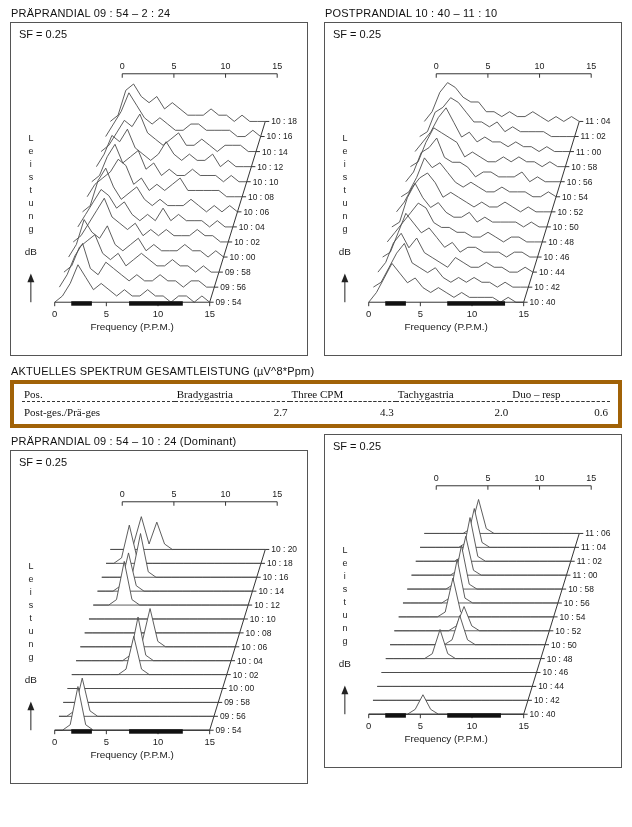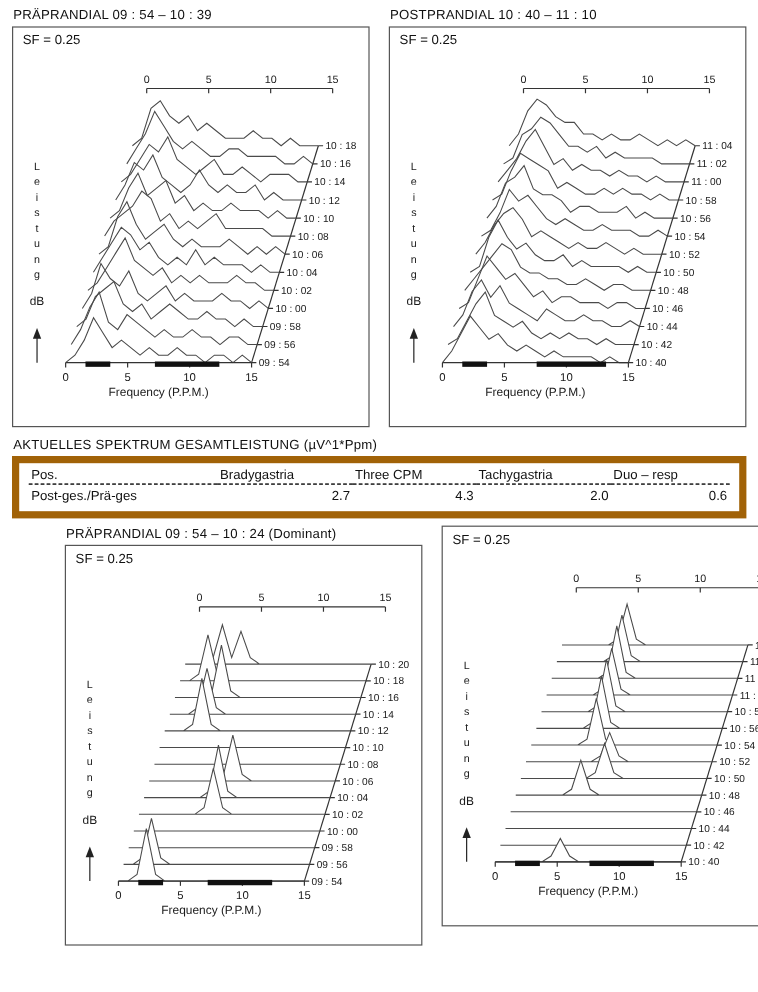--- a/index.html
+++ b/index.html
@@ -5,39 +5,39 @@
   html,body{margin:0;padding:0;background:#fff;}
   body{width:632px;height:827px;font-family:"Liberation Sans",sans-serif;color:#111;}
   .wrap{padding:6px 10px 4px;}
   .row{display:flex;gap:16px;}
   .colw{width:298px;}
   .chart-title{font-size:11px;margin:1px 0 3px 1px;letter-spacing:.2px;white-space:nowrap;}
   .panel{position:relative;border:1px solid #555;height:332px;background:#fff;}
   .sf{position:absolute;top:5px;left:8px;font-size:11px;}
   .panel svg{display:block;width:296px;height:330px;}
   .tablesec{margin:9px 0 6px;}
-  .tablebox{border:6px solid #a16207;padding:2px 8px 5px;margin-top:3px;}
+  .tablebox{border:4px solid #a16207;padding:2px 8px 5px;margin-top:3px;font-family:Liberation Serif, serif;}
   table{width:100%;border-collapse:collapse;font-size:11px;}
   th,td{padding:2px 2px 1px;font-weight:normal;}
   th{text-align:left;border-bottom:1px dashed #333;}
   th:first-child{text-align:left;}
   td{text-align:right;}
   td:first-child{text-align:left;}
   tbody tr:first-child td{padding-top:4px;}
-  .bottomrow{margin-top:4px;margin-left:44px;}
+  .bottomrow{margin-top:4px;}
   text{font-family:"Liberation Sans",sans-serif;}
 </style>
 </head>
 <body>
 
 <div class="wrap">
 
   <div class="row">
     <div class="colw">
-      <div class="chart-title">PRÄPRANDIAL 09 : 54 – 10 : 39</div>
+      <div class="chart-title">PRÄPRANDIAL 09 : 54 – 2 : 24</div>
       <div class="panel">
         <div class="sf">SF = 0.25</div>
         <svg viewBox="0 0 298 330">
             <g>
               <line x1="112" y1="50" x2="268" y2="50" stroke="#333" stroke-width="1"></line>
               <line x1="112" y1="50" x2="112" y2="54" stroke="#333"></line>
               <text x="112" y="45" font-size="9" text-anchor="middle" fill="#1a1a1a">0</text>
               <line x1="164" y1="50" x2="164" y2="54" stroke="#333"></line>
               <text x="164" y="45" font-size="9" text-anchor="middle" fill="#1a1a1a">5</text>
               <line x1="216" y1="50" x2="216" y2="54" stroke="#333"></line>
@@ -189,21 +189,21 @@
               <text x="20" y="232" font-size="10" text-anchor="middle" fill="#1a1a1a">dB</text>
               <line x1="20" y1="280" x2="20" y2="259" stroke="#222"></line>
               <path d="M20 251 L16.5 260 L23.5 260 Z" fill="#222"></path>
             </g>
           </svg>
       </div>
     </div>
   </div>
 
   <div class="tablesec">
-    <div class="chart-title">AKTUELLES SPEKTRUM GESAMTLEISTUNG (µV^1*Ppm)</div>
+    <div class="chart-title">AKTUELLES SPEKTRUM GESAMTLEISTUNG (µV^8*Ppm)</div>
     <div class="tablebox">
       <table id="spec-table">
           <thead>
             <tr>
               <th>Pos.</th>
               <th>Bradygastria</th>
               <th>Three CPM</th>
               <th>Tachygastria</th>
               <th>Duo – resp</th>
             </tr>

